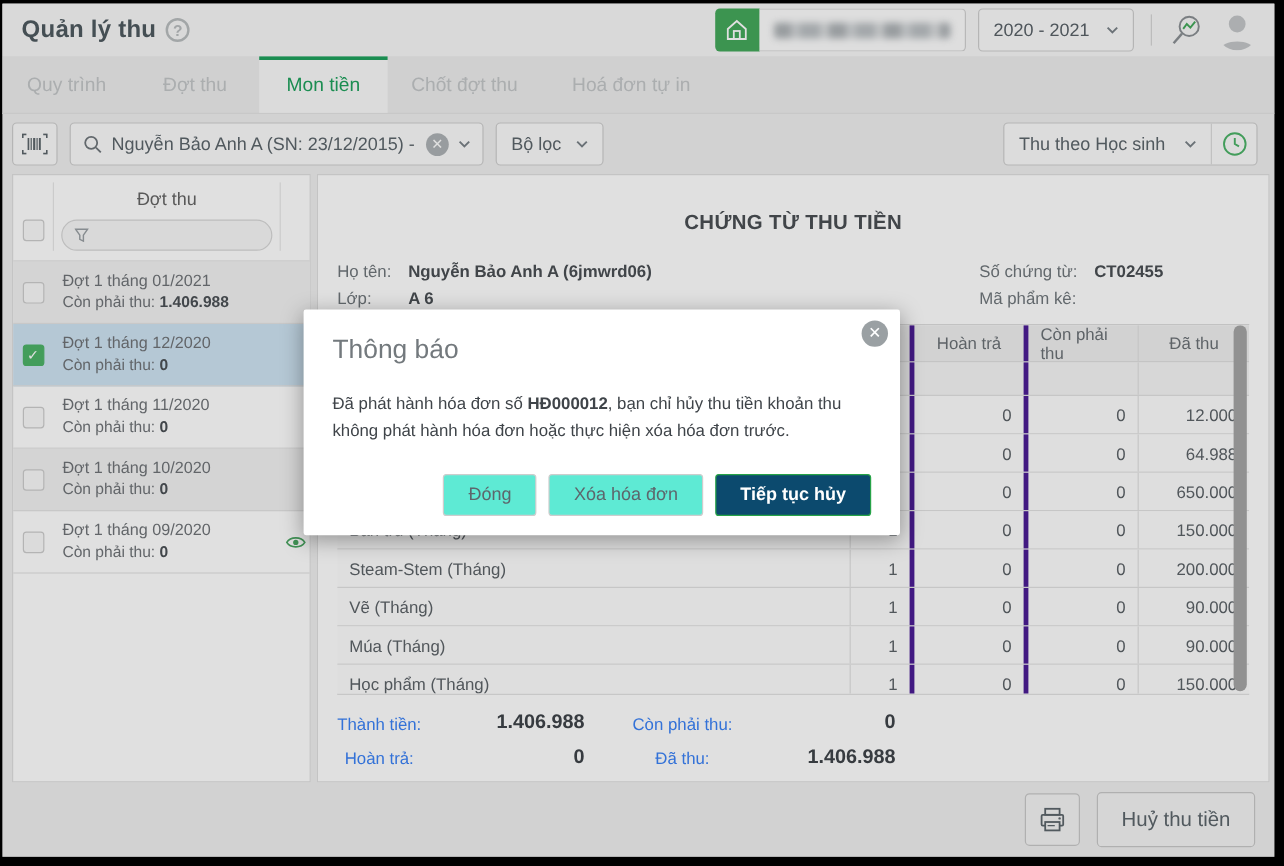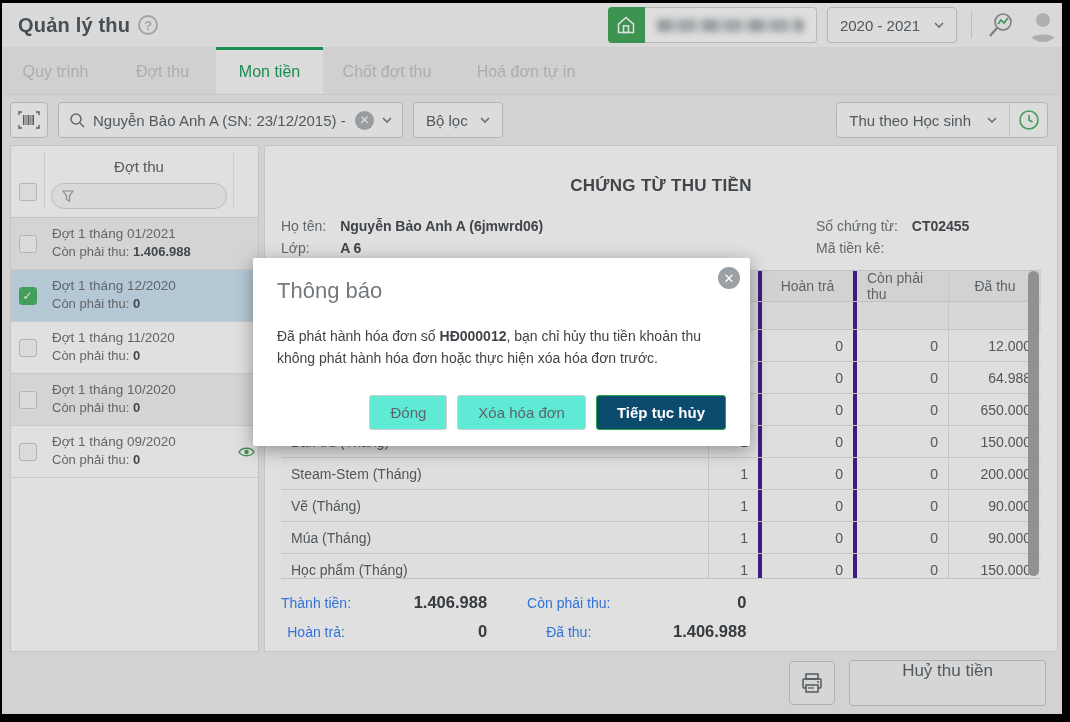--- a/index.html
+++ b/index.html
@@ -1,21 +1,21 @@
 <!DOCTYPE html>
 <html lang="vi"><head>
 <meta charset="utf-8">
 <style>
   * { margin:0; padding:0; box-sizing:border-box; }
   html,body { width:1070px; height:722px; }
   body { background:#000; font-family:"Liberation Sans","DejaVu Sans",sans-serif; overflow:hidden; }
   .screen { position:absolute; left:2px; top:3px; width:1060px; height:711px; background:#f0f0f0; overflow:hidden; }
 
   
-  .hdr { height:44px; background:#f7f7f7; display:flex; align-items:center; padding:0 2px 0 16px; }
+  .hdr { height:44px; background:#f7f7f7; display:flex; align-items:center; padding:0 14px 0 16px; }
   .hdr-title { font-size:20px; color:#4f5a60; font-weight:bold; letter-spacing:.2px; }
   .help-ic { width:20px; height:20px; border:2px solid #b9bdbf; border-radius:50%; color:#b9bdbf; font-size:13px; font-weight:bold; display:flex; align-items:center; justify-content:center; margin-left:8px; }
   .hdr-right { margin-left:auto; display:flex; align-items:center; gap:10px; }
   .school-chip { display:flex; align-items:stretch; height:36px; }
   .school-chip .home-badge { width:37px; background:#45a95c; border-radius:4px 0 0 4px; display:flex; align-items:center; justify-content:center; }
   .school-chip .school-name { width:172px; background:#fdfdfd; border:1px solid #d2d2d2; border-left:none; border-radius:0 4px 4px 0; display:flex; align-items:center; padding:0 12px; }
   .blur-bar { width:100%; height:13px; border-radius:3px; background:repeating-linear-gradient(90deg,#9aa0a4 0 14px,#c9cdd0 14px 22px,#aab0b4 22px 38px,#d3d6d8 38px 46px); filter:blur(3px); opacity:.8; }
   .year-select { height:36px; min-width:100px; border:1px solid #cfcfcf; border-radius:4px; background:#fbfbfb; display:flex; align-items:center; gap:14px; padding:0 12px; color:#5a6268; font-size:15px; }
   .hdr-divider { width:1px; height:26px; background:#d6d6d6; margin:0 4px; }
   .avatar { width:34px; height:34px; border-radius:50%; overflow:hidden; display:flex; align-items:center; justify-content:center; }
@@ -83,21 +83,21 @@
   .drow { height:32px; background:#fdfdfd; }
   .vsb { position:absolute; top:0; right:2px; width:11px; height:305px; border-radius:6px; background:#a5a5a5; }
   .summary { border-top:1px solid #ddd; margin-top:0; padding:14px 0 0; display:flex; gap:40px; }
   .sum-grid { display:grid; grid-template-columns:auto 120px; column-gap:16px; row-gap:10px; align-items:center; }
   .sum-lab { font-size:14px; color:#3b82f6;text-align:center; }
   .sum-val { font-size:16.5px; font-weight:bold; color:#3f4449; text-align:right; }
 
   
   .footer { height:62px; display:flex; align-items:center; justify-content:flex-end; gap:14px; padding:0 16px; }
   .print-btn { width:46px; height:44px; border:1px solid #c9c9c9; border-radius:4px; background:#f4f4f4; display:flex; align-items:center; justify-content:center; }
-  .cancel-btn { width:197px; height:46px; border:1px solid #c9c9c9; border-radius:4px; background:#f4f4f4; font-size:17px; color:#5d666c; display:flex; justify-content:center; }
+  .cancel-btn { width:132px; height:46px; border:1px solid #c9c9c9; border-radius:4px; background:#f4f4f4; font-size:17px; color:#5d666c; display:flex; align-items:center; justify-content:center; }
 
   
   .overlay { position:absolute; inset:0; background:rgba(0,0,0,.12); z-index:50; }
   .modal { position:absolute; left:251px; top:255px; width:497px; height:188px; background:#fff; border-radius:2px; box-shadow:0 4px 18px rgba(0,0,0,.35); z-index:60; padding:20px 24px 16px; }
   .modal-close { position:absolute; top:9px; right:10px; width:22px; height:22px; border-radius:50%; background:#9aa0a3; color:#fff; font-size:13px; display:flex; align-items:center; justify-content:center; }
   .modal-title { font-size:22px; color:#73797d; }
   .modal-msg { margin-top:22px; font-size:14px; line-height:1.55; color:#3f4449; }
   .modal-btns { position:absolute; right:24px; bottom:16px; display:flex; gap:10px; }
   .mbtn { height:35px; border:1px solid #cdcdcd; border-radius:3px; background:#5eead4; font-size:15px; color:#5d666c; display:flex; align-items:center; justify-content:center; padding:0 20px; }
   .mbtn.primary { background:#0c4a6e; border-color:#27a348; color:#fff; font-weight:bold; }
@@ -296,21 +296,21 @@
       <div class="rc-info">
         <div class="rc-col left">
           <span class="rc-lab">Họ tên:</span>
           <span class="rc-val">Nguyễn Bảo Anh A (6jmwrd06)</span>
           <span class="rc-lab">Lớp:</span>
           <span class="rc-val">A 6</span>
         </div>
         <div class="rc-col right">
           <span class="rc-lab">Số chứng từ:</span>
           <span class="rc-val">CT02455</span>
-          <span class="rc-lab">Mã tiền kê:</span>
+          <span class="rc-lab">Mã phẩm kê:</span>
           <span class="rc-val"></span>
         </div>
       </div>
 
       <div class="tbl-wrap">
         <div class="trow thead">
           <div class="col-name"></div>
           <div class="col-qty"></div>
           <div class="col-num">Hoàn trả</div>
           <div class="col-num">Còn phải thu</div>

